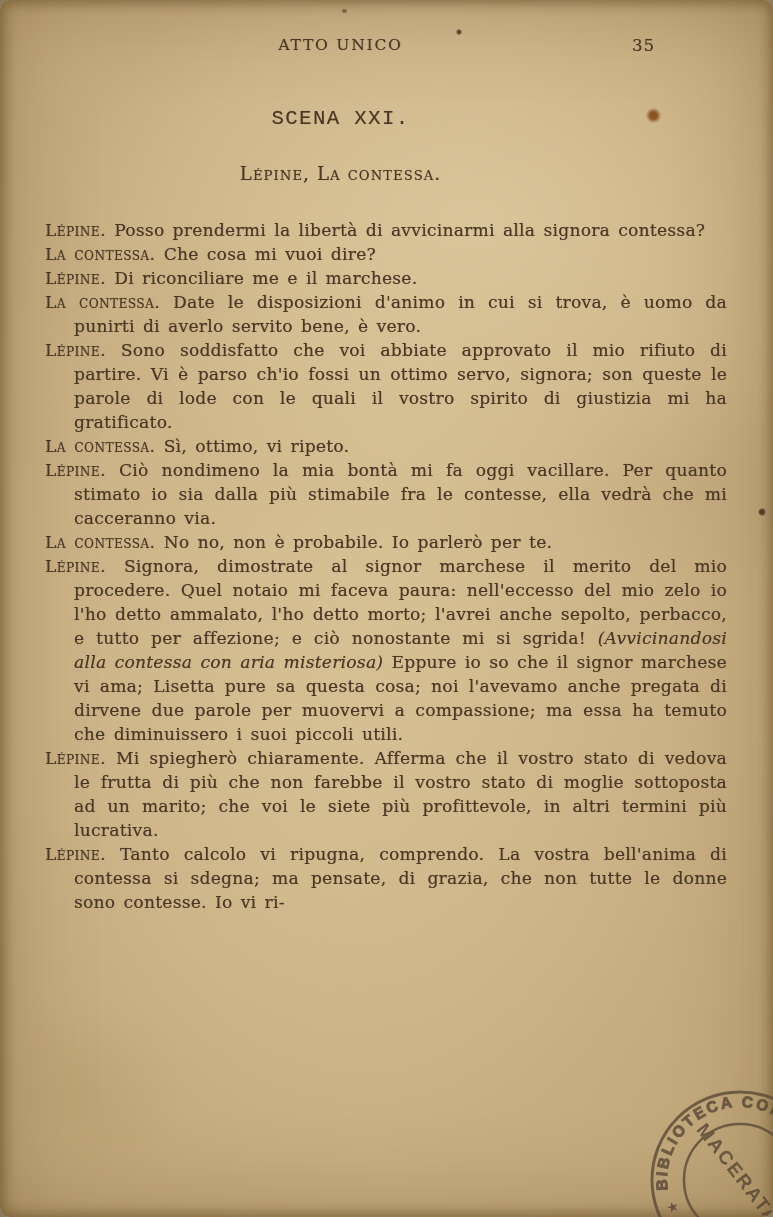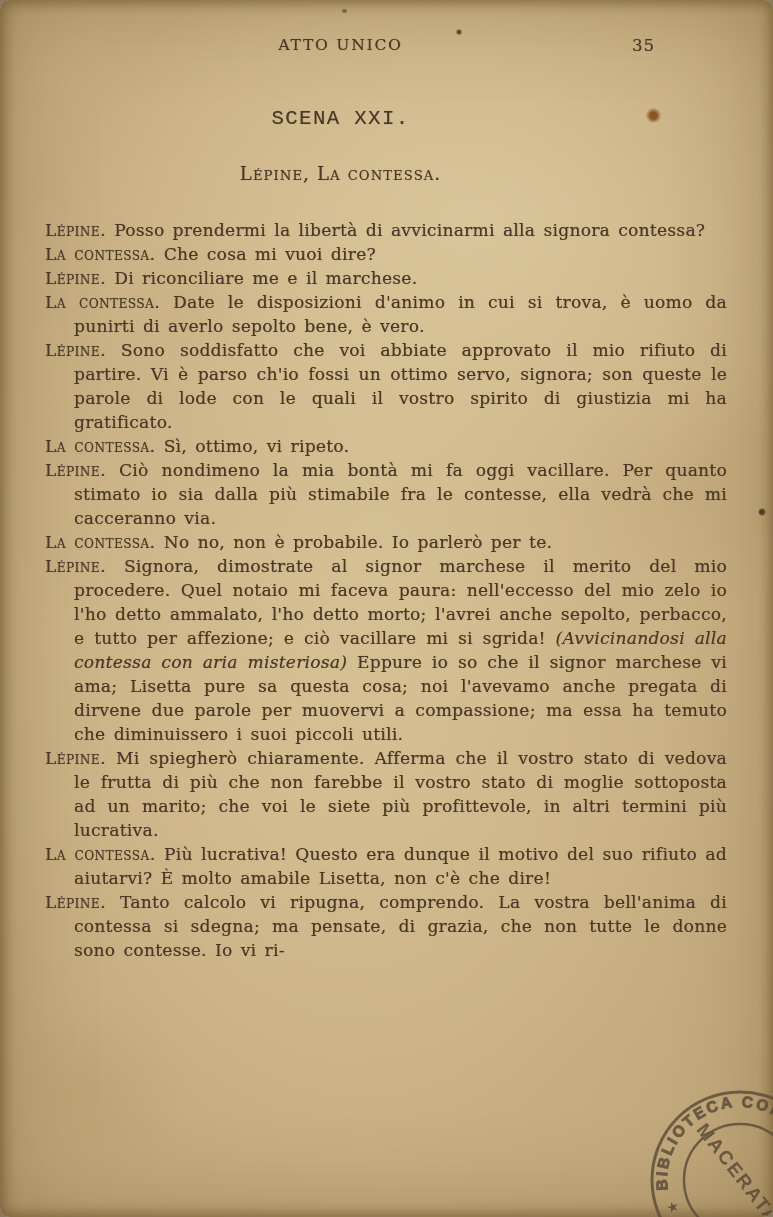--- a/index.html
+++ b/index.html
@@ -78,37 +78,35 @@
   <div class="characters-line inktext">Lépine, La contessa.</div>
 
   <div class="dialogue inktext">
     <p class="speech"><span class="speaker">Lépine.</span>
       <span>Posso prendermi la libertà di avvicinarmi alla signora contessa?</span></p>
     <p class="speech"><span class="speaker">La contessa.</span>
       <span>Che cosa mi vuoi dire?</span></p>
     <p class="speech"><span class="speaker">Lépine.</span>
       <span>Di riconciliare me e il marchese.</span></p>
     <p class="speech"><span class="speaker">La contessa.</span>
-      <span>Date le disposizioni d'animo in cui si trova, è uomo da punirti di averlo sepolto bene, è vero.</span></p>
+      <span>Date le disposizioni d'animo in cui si trova, è uomo da punirti di averlo servito bene, è vero.</span></p>
     <p class="speech"><span class="speaker">Lépine.</span>
       <span>Sono soddisfatto che voi abbiate approvato il mio rifiuto di partire. Vi è parso ch'io fossi un ottimo servo, signora; son queste le parole di lode con le quali il vostro spirito di giustizia mi ha gratificato.</span></p>
     <p class="speech"><span class="speaker">La contessa.</span>
       <span>Sì, ottimo, vi ripeto.</span></p>
     <p class="speech"><span class="speaker">Lépine.</span>
       <span>Ciò nondimeno la mia bontà mi fa oggi vacillare. Per quanto stimato io sia dalla più stimabile fra le contesse, ella vedrà che mi cacceranno via.</span></p>
     <p class="speech"><span class="speaker">La contessa.</span>
       <span>No no, non è probabile. Io parlerò per te.</span></p>
     <p class="speech"><span class="speaker">Lépine.</span>
-      <span>Signora, dimostrate al signor marchese il merito del mio procedere. Quel notaio mi faceva paura: nell'eccesso del mio zelo io l'ho detto ammalato, l'ho detto morto; l'avrei anche sepolto, perbacco, e tutto per affezione; e ciò vacillare mi si sgrida!</span>
+      <span>Signora, dimostrate al signor marchese il merito del mio procedere. Quel notaio mi faceva paura: nell'eccesso del mio zelo io l'ho detto ammalato, l'ho detto morto; l'avrei anche sepolto, perbacco, e tutto per affezione; e ciò nonostante mi si sgrida!</span>
       <span class="stage">(Avvicinandosi alla contessa con aria misteriosa)</span>
       <span>Eppure io so che il signor marchese vi ama; Lisetta pure sa questa cosa; noi l'avevamo anche pregata di dirvene due parole per muovervi a compassione; ma essa ha temuto che diminuissero i suoi piccoli utili.</span></p>
     <p class="speech"><span class="speaker">Lépine.</span>
       <span>Mi spiegherò chiaramente. Afferma che il vostro stato di vedova le frutta di più che non farebbe il vostro stato di moglie sottoposta ad un marito; che voi le siete più profittevole, in altri termini più lucrativa.</span></p>
-    <p class="speech"><span class="speaker">La contessa.</span>
-      <span>Più lucrativa! Questo era dunque il motivo del suo rifiuto ad aiutarvi? È molto amabile Lisetta, non c'è che dire!</span></p>
     <p class="speech"><span class="speaker">Lépine.</span>
       <span>Tanto calcolo vi ripugna, comprendo. La vostra bell'anima di contessa si sdegna; ma pensate, di grazia, che non tutte le donne sono contesse. Io vi ri-</span></p>
   </div>
 
   <span class="spot spot-a"></span>
   <span class="spot spot-b"></span>
   <span class="spot spot-c"></span>
   <span class="spot spot-d"></span>
 
   <svg class="stamp" viewBox="0 0 220 220" width="220" height="220">

